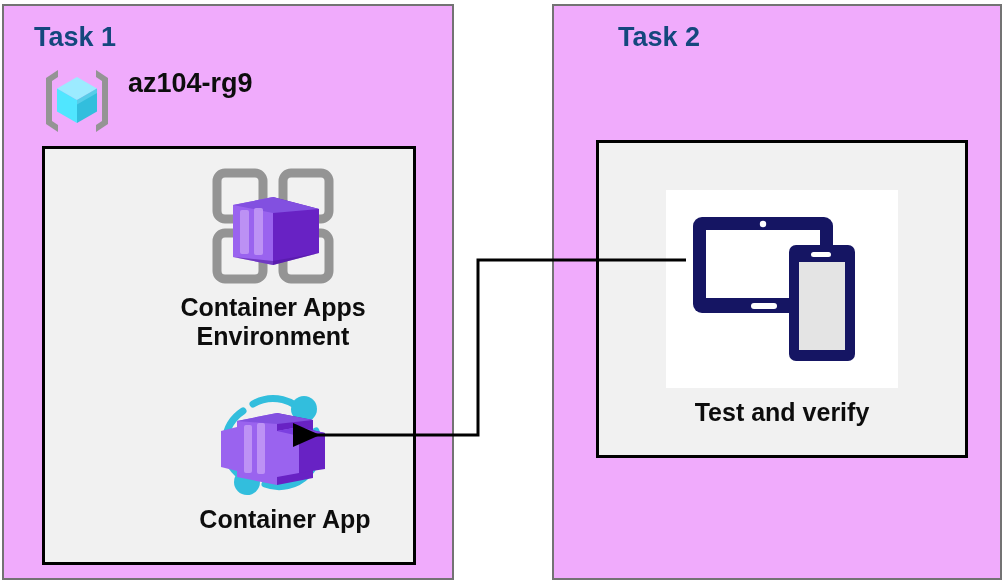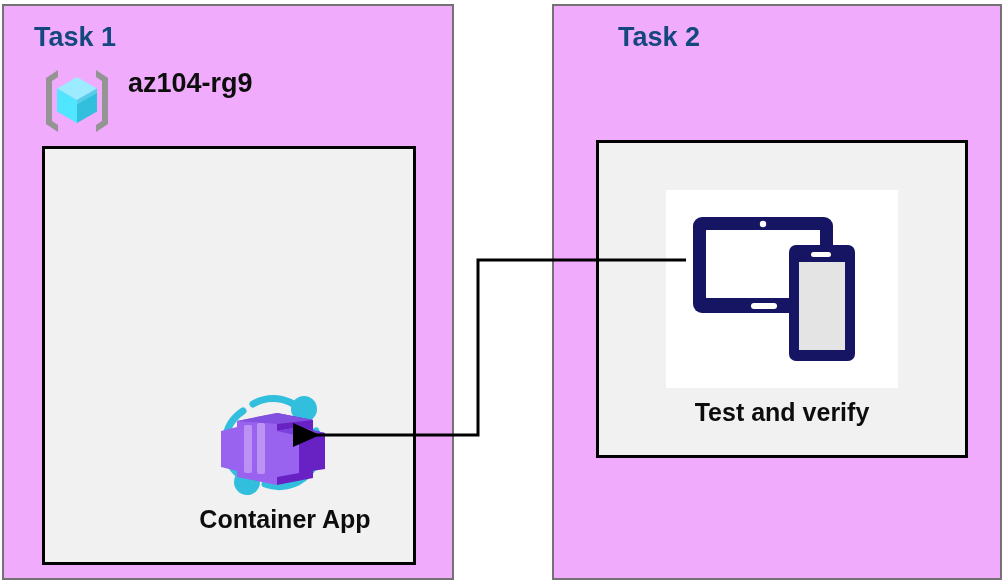--- a/index.html
+++ b/index.html
@@ -132,20 +132,48 @@
           <path d="M57 20.5 L57 43.5 L37 55 L37 32 Z" fill="#32bedd"></path>
 
           <path d="M37 32 L57 20.5 L57 25 L37 36.5 Z" fill="#9cebff" opacity="0.35"></path>
         </svg>
       </span>
       <span id="rg-name">az104-rg9</span>
     </div>
 
     <div id="containerapps-env-box" class="group-box">
 
+      <div id="cae-node" class="node">
+        <span>
+          <svg width="124" height="118" viewBox="0 0 124 118" xmlns="http://www.w3.org/2000/svg">
+
+            <g fill="none" stroke="#949494" stroke-width="9">
+              <rect x="6" y="6" width="46" height="46" rx="8"></rect>
+              <rect x="72" y="6" width="46" height="46" rx="8"></rect>
+              <rect x="6" y="66" width="46" height="46" rx="8"></rect>
+              <rect x="72" y="66" width="46" height="46" rx="8"></rect>
+            </g>
+
+            <path d="M62 30 L108 42 L108 86 L62 98 Z" fill="#6822c4"></path>
+
+            <path d="M22 38 L62 30 L62 98 L22 90 Z" fill="#9a63ef"></path>
+
+            <path d="M22 38 L62 30 L108 42 L62 46 Z" fill="#8250e0"></path>
+
+            <g fill="#c39af6" opacity="0.85">
+              <rect x="29" y="43" width="9" height="44" rx="2"></rect>
+              <rect x="43" y="41" width="9" height="47" rx="2"></rect>
+            </g>
+
+            <path d="M22 90 L62 98 L108 86 L62 94 Z" fill="#4e189c" opacity="0.55"></path>
+          </svg>
+        </span>
+        <div class="node-label">Container Apps
+Environment</div>
+      </div>
 
       <div id="capp-node" class="node">
         <span>
           <svg width="140" height="112" viewBox="0 0 140 112" xmlns="http://www.w3.org/2000/svg">
 
             <path d="M34 86 A40 40 0 0 1 40 24" fill="none" stroke="#32bedd" stroke-width="7" stroke-linecap="round"></path>
             <path d="M50 17 A40 40 0 0 1 104 30" fill="none" stroke="#32bedd" stroke-width="7" stroke-linecap="round"></path>
             <path d="M113 44 A40 40 0 0 1 62 97" fill="none" stroke="#32bedd" stroke-width="7" stroke-linecap="round"></path>
 
             <circle cx="101" cy="22" r="13" fill="#32bedd"></circle>

